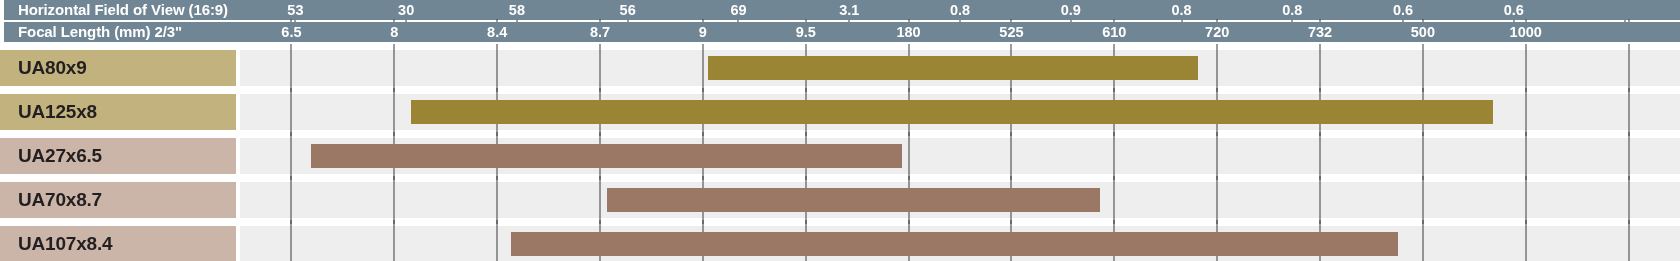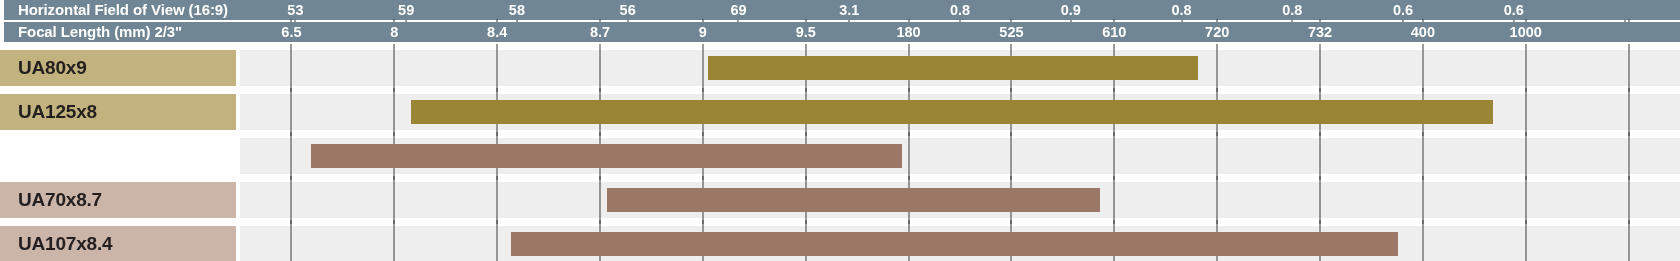--- a/index.html
+++ b/index.html
@@ -159,21 +159,21 @@
 </style>
 </head>
 <body>
 
 <div id="chart-root">
 
   <div class="header-band row-fov">
     <div class="header-label">Horizontal Field of View (16:9)</div>
     <div class="header-cells ticks-bottom" id="fov-cells">
         <div class="header-cell">53</div>
-        <div class="header-cell">59</div>
+        <div class="header-cell">30</div>
         <div class="header-cell">58</div>
         <div class="header-cell">56</div>
         <div class="header-cell">69</div>
         <div class="header-cell">3.1</div>
         <div class="header-cell">0.8</div>
         <div class="header-cell">0.9</div>
         <div class="header-cell">0.8</div>
         <div class="header-cell">0.8</div>
         <div class="header-cell">0.6</div>
         <div class="header-cell">0.6</div>
@@ -188,21 +188,21 @@
         <div class="header-cell">8</div>
         <div class="header-cell">8.4</div>
         <div class="header-cell">8.7</div>
         <div class="header-cell">9</div>
         <div class="header-cell">9.5</div>
         <div class="header-cell">180</div>
         <div class="header-cell">525</div>
         <div class="header-cell">610</div>
         <div class="header-cell">720</div>
         <div class="header-cell">732</div>
-        <div class="header-cell">400</div>
+        <div class="header-cell">500</div>
         <div class="header-cell">1000</div>
         <div class="header-cell"></div>
       </div>
   </div>
 
   <div class="rows" id="rows-container">
       <div class="data-row">
         <div class="row-label tone-olive">UA80x9</div>
         <div class="plot">
           <div class="gridlines">
@@ -240,20 +240,21 @@
             <div class="gridcol"></div>
             <div class="gridcol"></div>
             <div class="gridcol"></div>
             <div class="gridcol"></div>
             <div class="gridcol"></div>
           </div>
           <div class="bar tone-olive" style="left: 11.9%; width: 75.1%;"></div>
         </div>
       </div>
       <div class="data-row">
+        <div class="row-label tone-brown">UA27x6.5</div>
         <div class="plot">
           <div class="gridlines">
             <div class="gridcol"></div>
             <div class="gridcol"></div>
             <div class="gridcol"></div>
             <div class="gridcol"></div>
             <div class="gridcol"></div>
             <div class="gridcol"></div>
             <div class="gridcol"></div>
             <div class="gridcol"></div>

